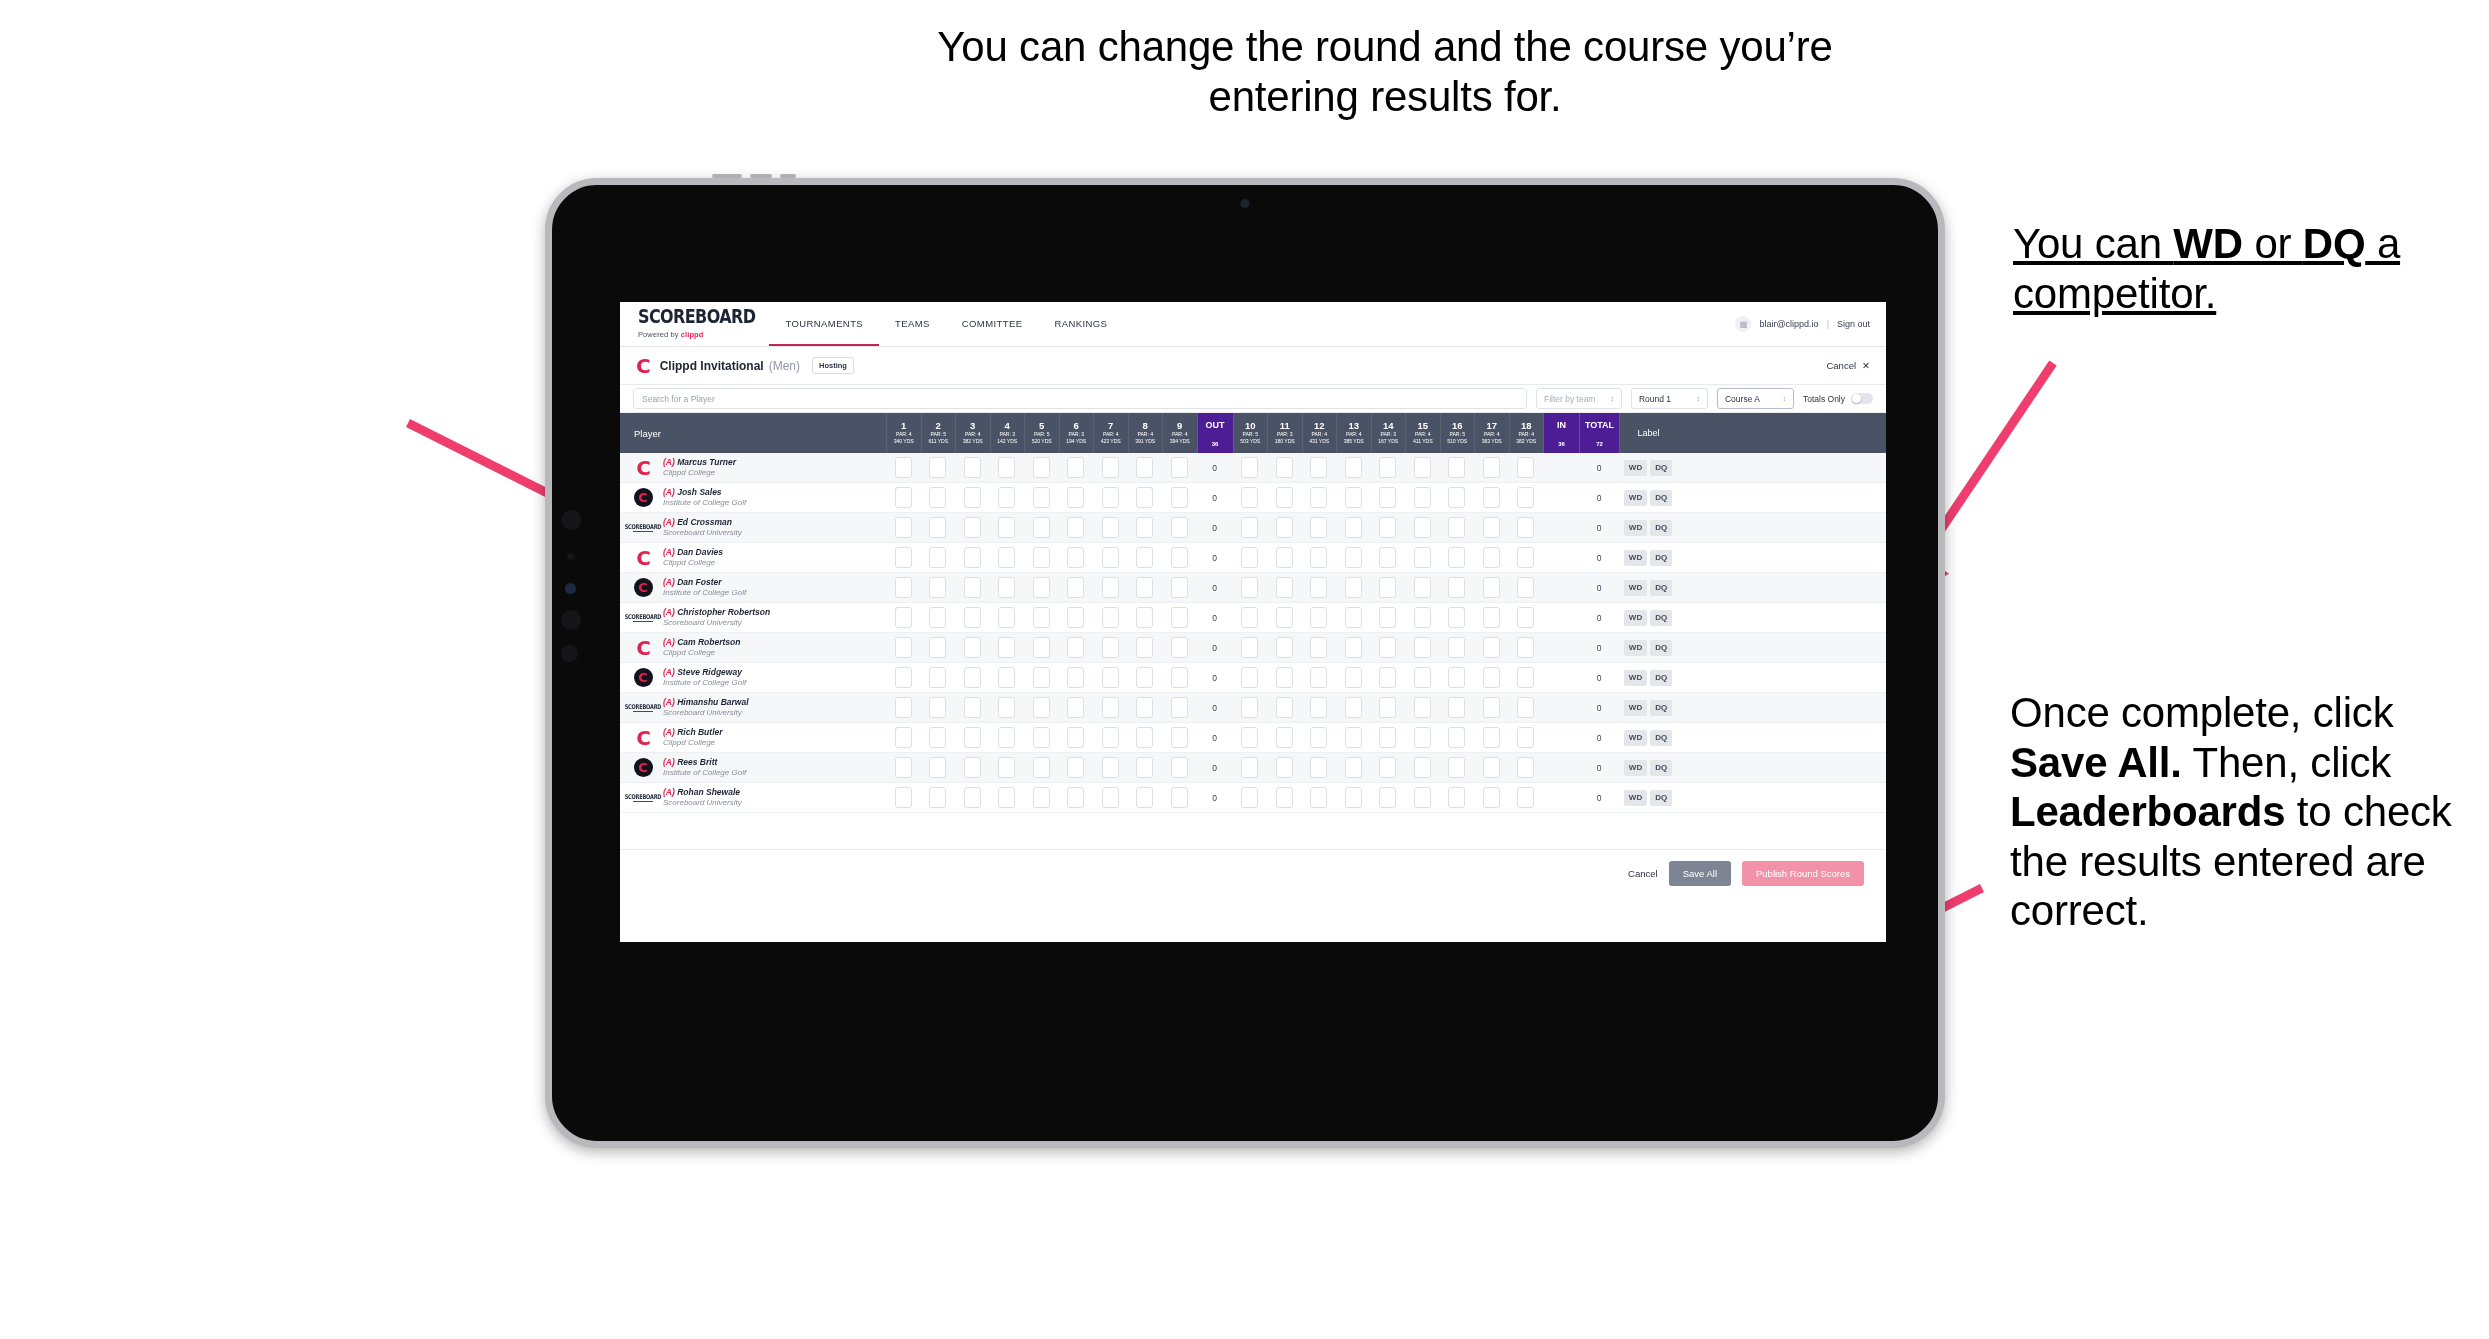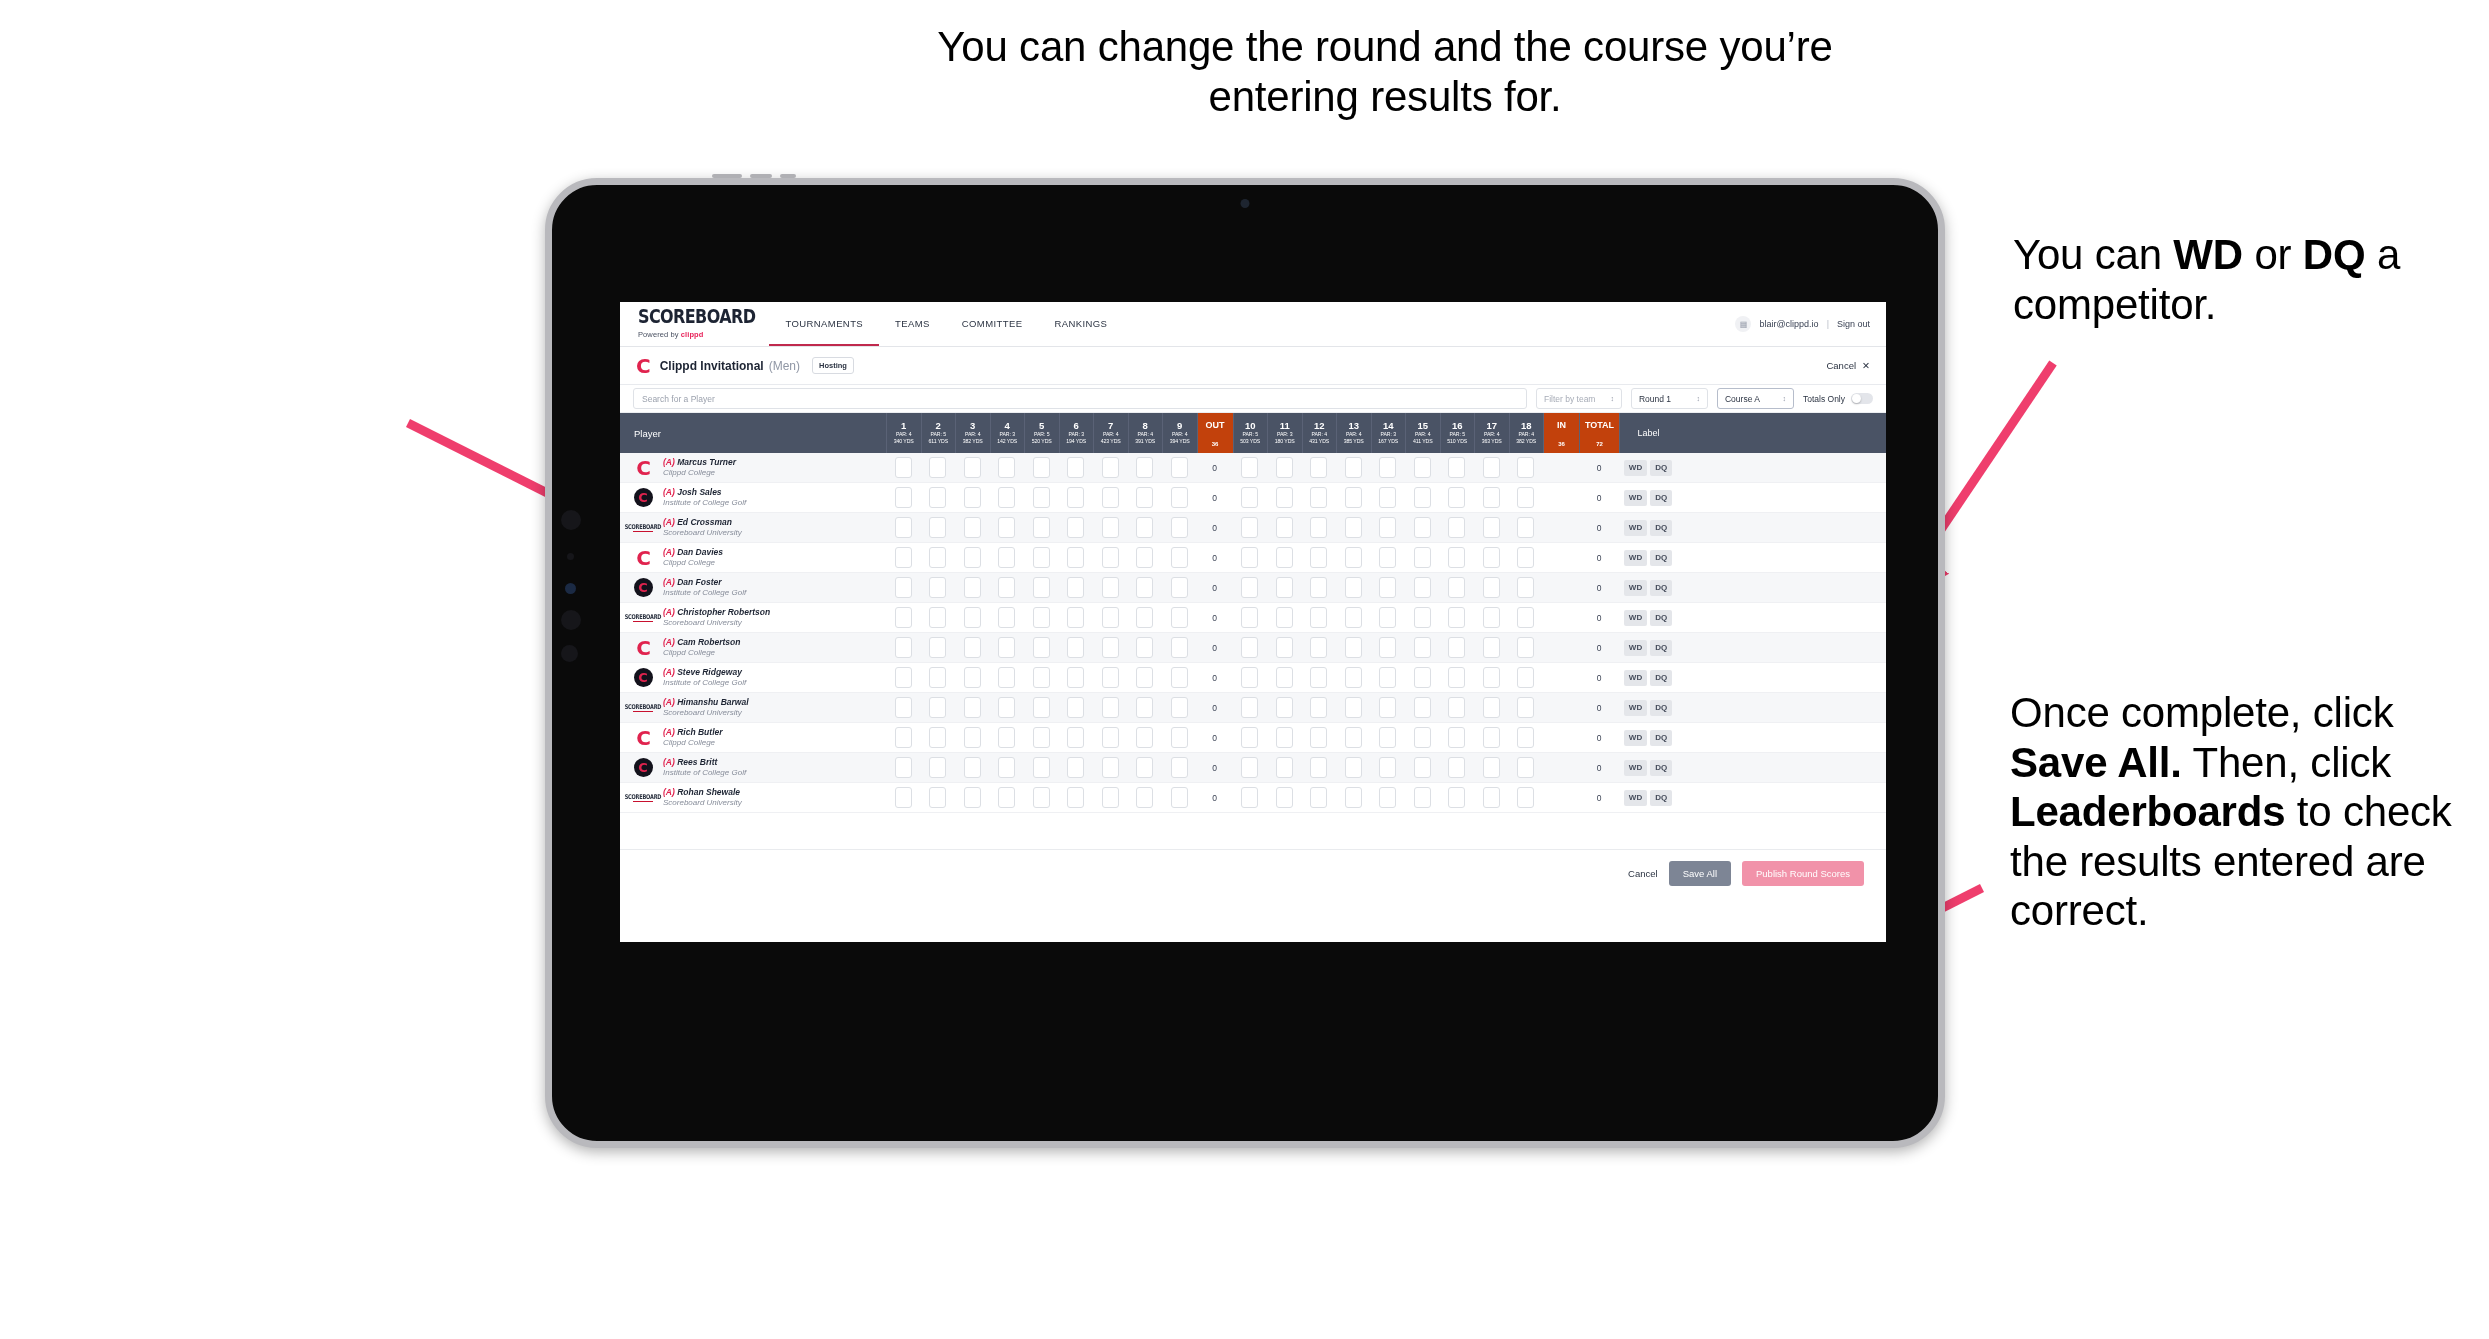--- a/index.html
+++ b/index.html
@@ -16,21 +16,21 @@
     position: absolute;
     color: #000;
     font-family: "Liberation Sans", sans-serif;
     font-size: 42px;
     line-height: 1.18;
     letter-spacing: -0.2px;
   }
   .annot b { font-weight: 700; }
   #annot-top    { left: 905px;  top: 22px;  width: 960px; text-align: center; }
   #annot-left   { left: 52px;   top: 180px; width: 400px; }
-  #annot-right  { left: 2013px; top: 230px; width: 470px; }
+  #annot-right  { left: 2013px; top: 219px; width: 470px; text-decoration: underline; }
   #annot-bottom { left: 2010px; top: 688px; width: 478px; }
 
   
   .arrow-svg { position: absolute; pointer-events: none; }
 
   
   #tablet {
     position: absolute;
     left: 545px; top: 178px;
     width: 1400px; height: 970px;
@@ -135,21 +135,21 @@
   .h-player { width:266px; display:flex; align-items:center; padding-left:14px; font-size:9.5px; background:#4a5365;}
   .h-hole {
     width: 34.5px; border-left:1px solid #5a6276; display:flex; flex-direction:column;
     align-items:center; justify-content:center; gap:1px; background:#4a5365;
   }
   .h-hole .num { font-size:9.5px; font-weight:700; line-height:1.05; }
   .h-hole .par { font-size:5.2px; letter-spacing:-0.1px; line-height:1.1; }
   .h-hole .yds { font-size:5.2px; letter-spacing:-0.1px; line-height:1.1; }
   .h-sum {
     width: 36px; border-left:1px solid #5a6276; display:flex; flex-direction:column;
-    align-items:center; justify-content:center; gap:11px; background:#c2410c;
+    align-items:center; justify-content:center; gap:11px; background:#4c1d95;
   }
   .h-sum .lab { font-size:9px; font-weight:700; }
   .h-sum .val { font-size:6px; font-weight:700; }
   .h-total { width: 40px; }
   .h-label { width: 58px; border-left:1px solid #5a6276; display:flex; align-items:center; justify-content:center; font-size:9px; background:#4a5365;}
 
   .prow { display:flex; height:30px; align-items:center; border-bottom:1px solid #eff0f3; }
   .prow.odd { background:#f6f7f9; }
   .prow.even { background:#ffffff; }
   .c-player { width:266px; display:flex; align-items:center; padding-left:12px; gap:9px; }

